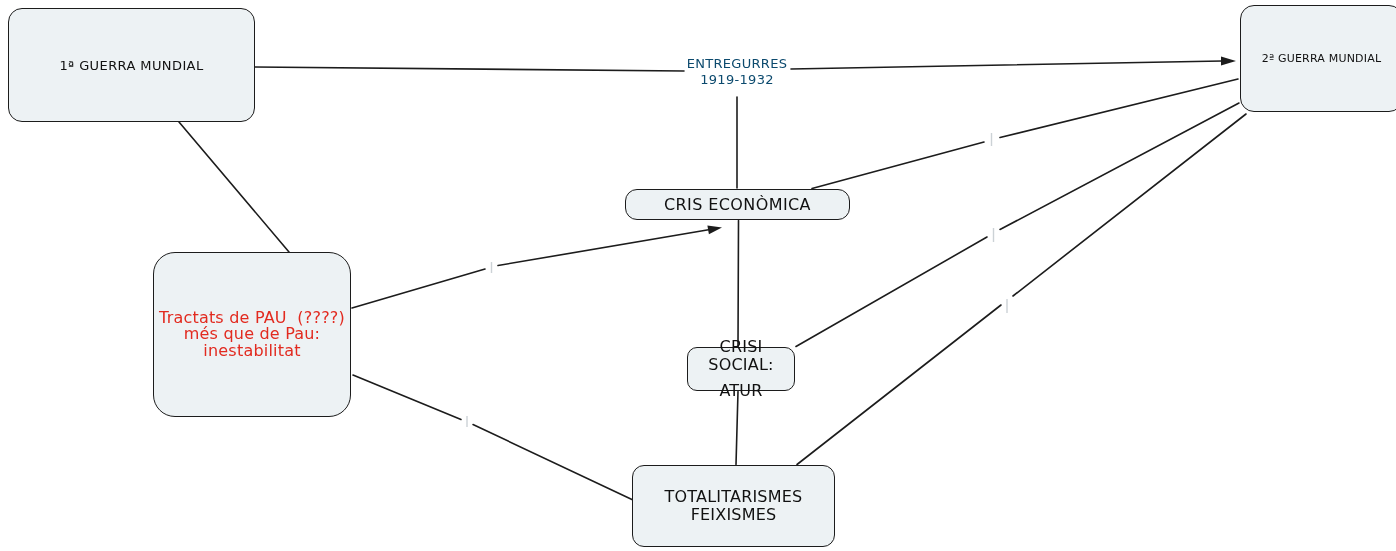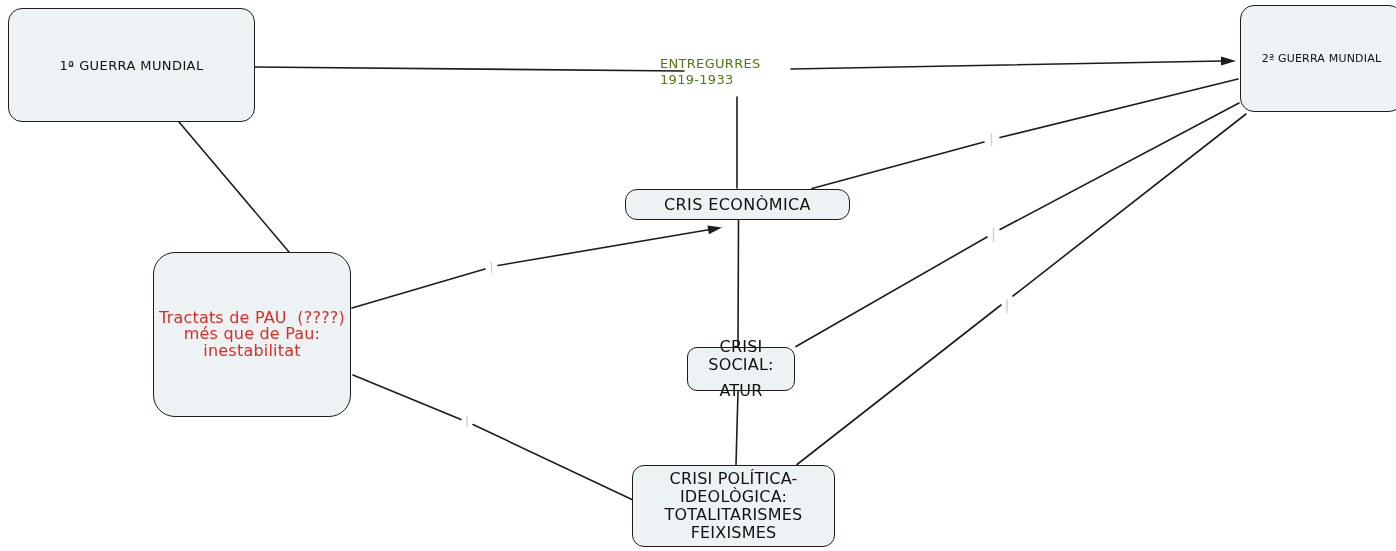--- a/index.html
+++ b/index.html
@@ -35,21 +35,21 @@
   }
   .node span{white-space:pre-wrap;}
   .node-ww1{left:8px;top:8px;width:247px;height:114px;border-radius:14px;font-size:13px;}
   .node-ww2{left:1240px;top:5px;width:163px;height:107px;border-radius:14px;font-size:11px;letter-spacing:0.2px;}
   .node-treaties{left:153px;top:252px;width:198px;height:165px;border-radius:22px;color:var(--treaties-text);line-height:16.5px;letter-spacing:0.2px;align-items:center;}
   .node-economic{left:625px;top:189px;width:225px;height:31px;border-radius:12px;}
   .node-social{left:687px;top:347px;width:108px;height:44px;border-radius:10px;line-height:18px;letter-spacing:0.2px;gap:8px;}
   .node-political{left:632px;top:465px;width:203px;height:82px;border-radius:12px;line-height:18px;letter-spacing:0.2px;}
   .link-label{
     position:absolute;left:660px;top:56px;width:154px;
-    color:#4d7c0f;
+    text-align:center;color:#0c4a6e;
     font-size:13px;line-height:15.5px;letter-spacing:0.3px;
   }
 </style>
 </head>
 <body>
 
 <div class="canvas">
 
   <svg class="edges" viewBox="0 0 1396 551">
 
@@ -91,37 +91,36 @@
   <div class="node node-ww1">
     <span>1ª GUERRA MUNDIAL</span>
   </div>
 
   <div class="node node-ww2">
     <span>2ª GUERRA MUNDIAL</span>
   </div>
 
   <div class="link-label">
     <div>ENTREGURRES</div>
-    <div>1919-1933</div>
+    <div>1919-1932</div>
   </div>
 
   <div class="node node-treaties">
     <span>Tractats de PAU  (????)</span>
     <span>més que de Pau:</span>
     <span>inestabilitat</span>
   </div>
 
   <div class="node node-economic">
     <span>CRIS ECONÒMICA</span>
   </div>
 
   <div class="node node-social">
     <span>CRISI SOCIAL:</span>
     <span>ATUR</span>
   </div>
 
   <div class="node node-political">
-    <span>CRISI POLÍTICA-IDEOLÒGICA:</span>
     <span>TOTALITARISMES</span>
     <span>FEIXISMES</span>
   </div>
 
 </div>
 
 </body></html>

